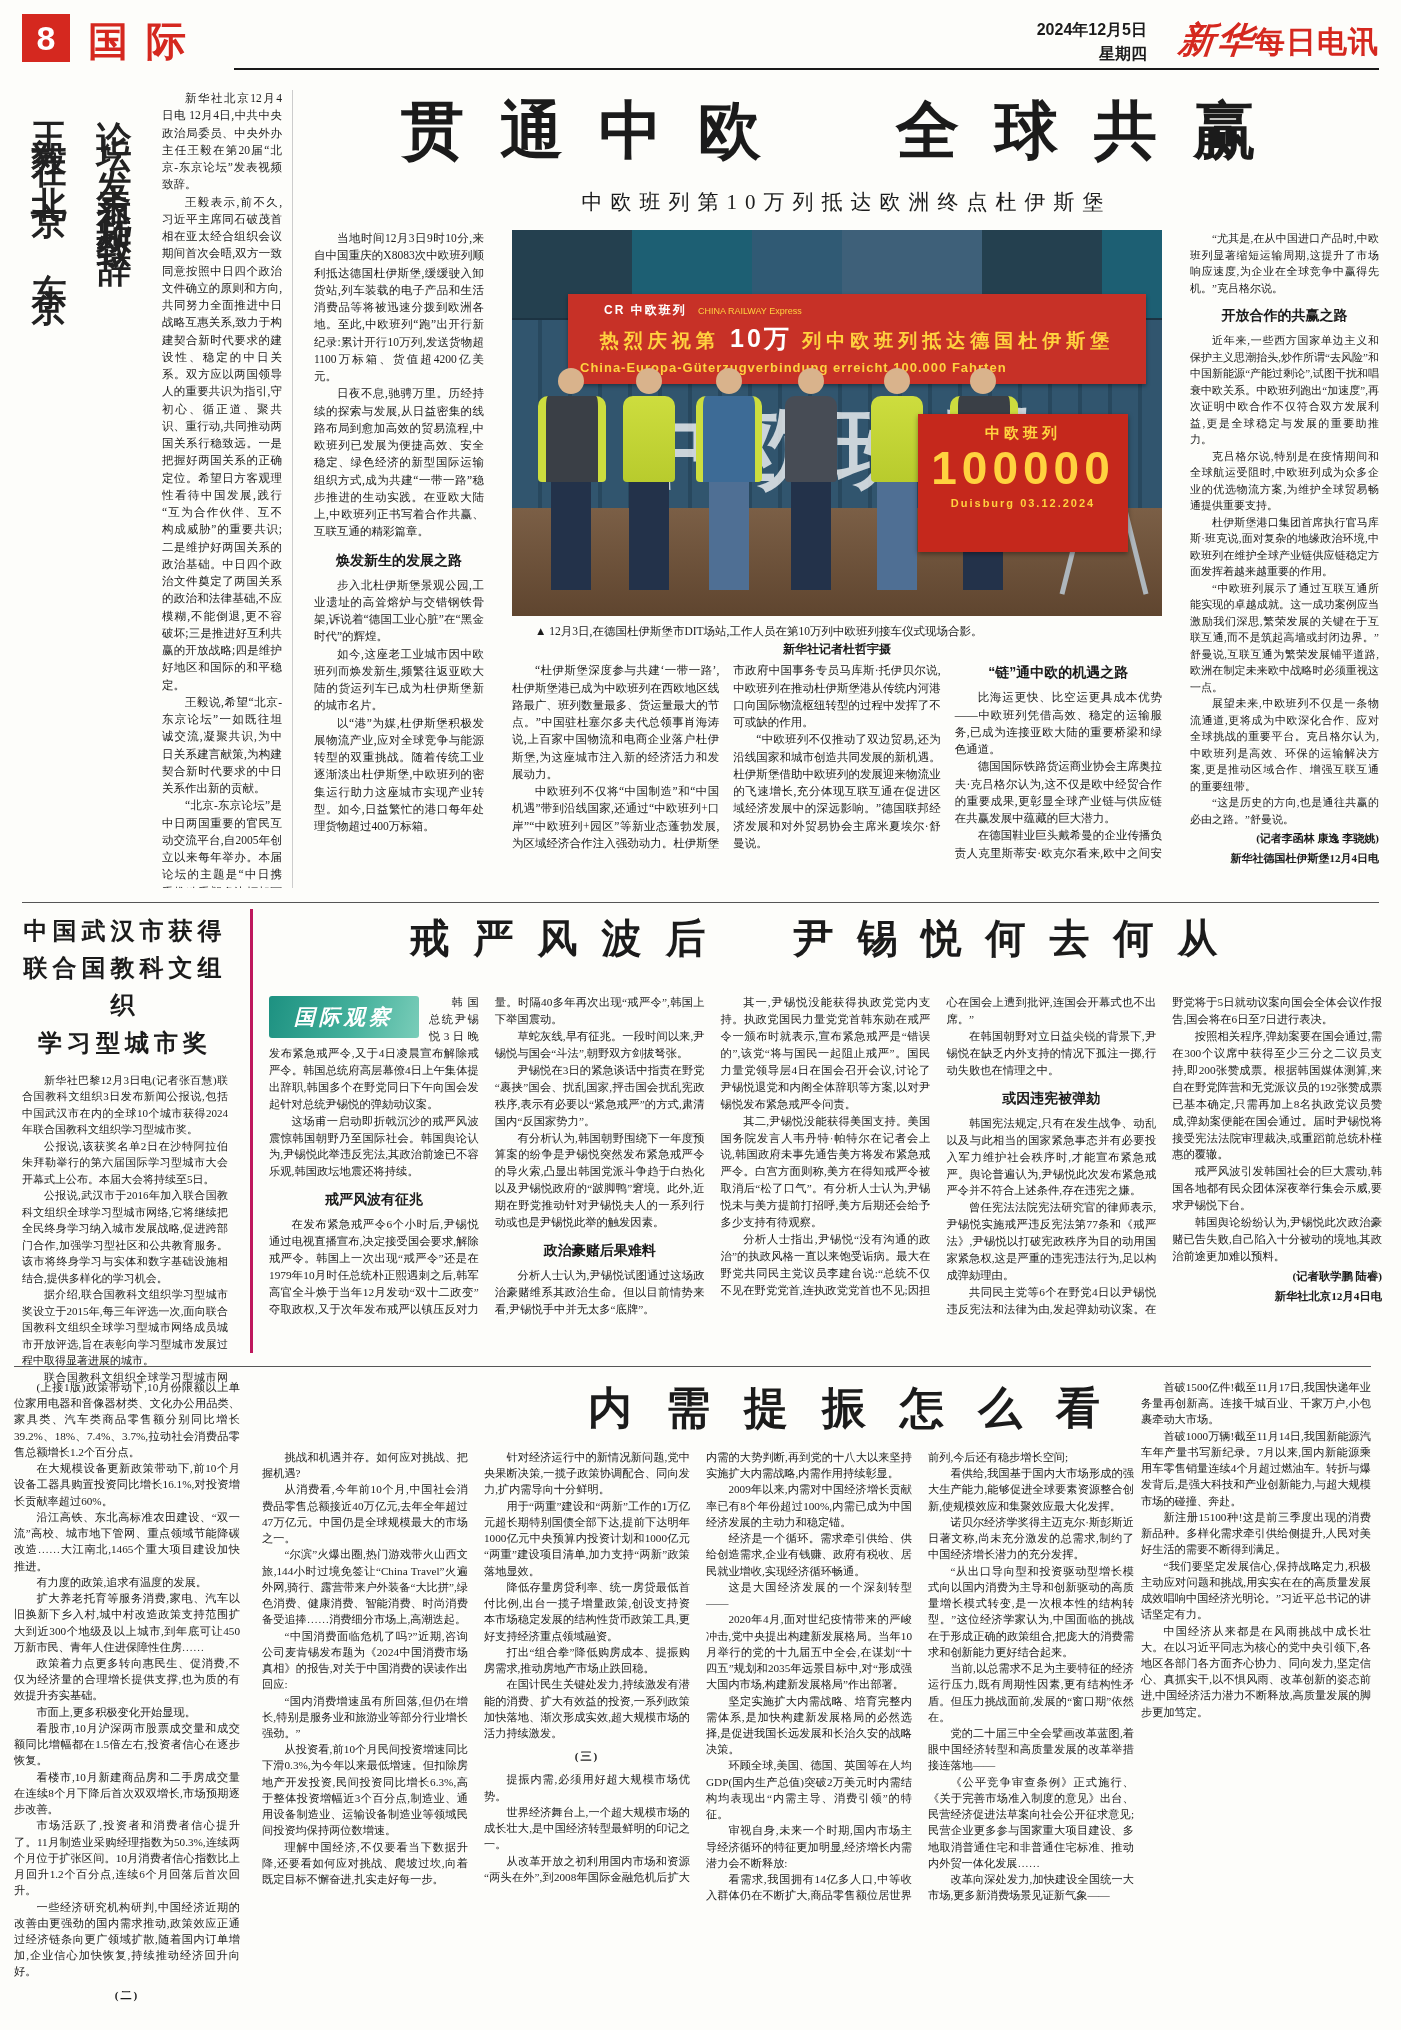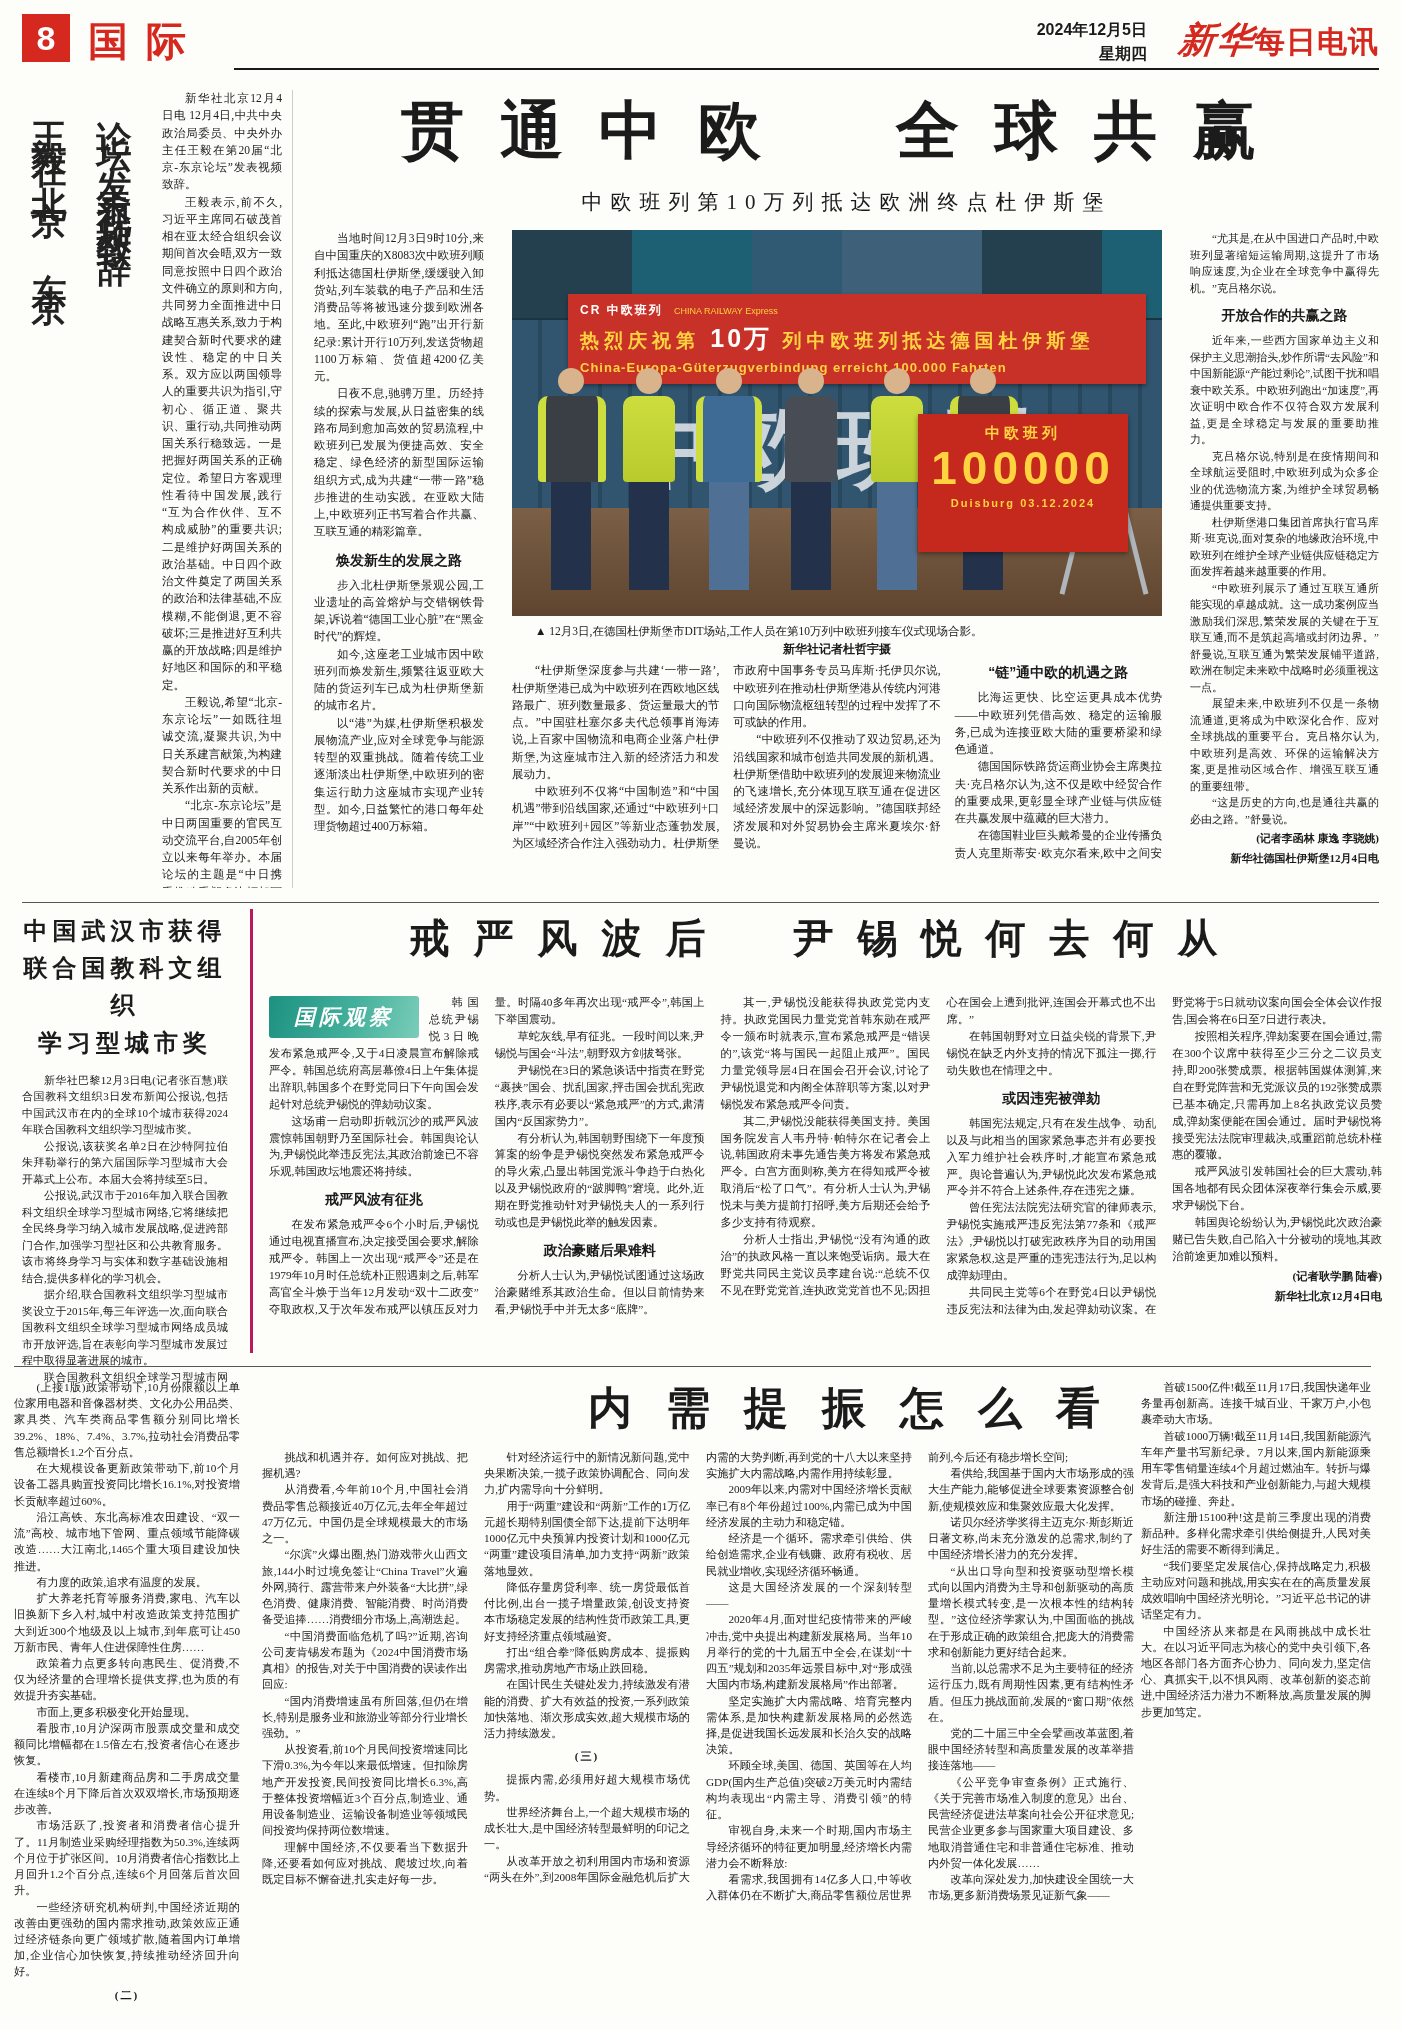--- a/index.html
+++ b/index.html
@@ -47,23 +47,23 @@
   
   .photo{position:relative;width:650px;height:386px;overflow:hidden;
     background:repeating-linear-gradient(90deg,#31556e 0 26px,#28485e 26px 30px);}
   .ph-topband{position:absolute;top:0;left:0;right:0;height:88px;
     background:repeating-linear-gradient(90deg,#24404f 0 120px,#1d5f73 120px 240px,#305a74 240px 330px,#3e6079 330px 470px);
     border-bottom:2px solid #1c3342;}
   .ph-bigtext{position:absolute;top:160px;left:0;width:100%;text-align:center;color:rgba(255,255,255,.75);
     font:bold 88px "Liberation Sans",sans-serif;letter-spacing:18px;z-index:1;}
   .ph-banner{position:absolute;top:64px;left:56px;right:16px;z-index:2;background:#c73127;
     padding:8px 12px 9px;box-shadow:0 2px 4px rgba(0,0,0,.35);}
-  .ph-banner-logo{color:#fff;font:bold 12px "Liberation Sans",sans-serif;letter-spacing:2px;margin-bottom:3px;}
+  .ph-banner-logo{color:#fff;font:bold 12px "Liberation Sans",sans-serif;letter-spacing:2px;margin-bottom:3px;margin-left:24px;}
   .ph-banner-logo .sub{color:#ffd23f;font-size:9px;letter-spacing:0;font-weight:normal;margin-left:6px;}
-  .ph-banner-l1{color:#ffd23f;font:bold 19px "Liberation Sans",sans-serif;letter-spacing:5px;white-space:nowrap;}
+  .ph-banner-l1{color:#ffd23f;font:bold 19px "Liberation Sans",sans-serif;letter-spacing:5px;white-space:nowrap;text-align:center;}
   .ph-banner-l1 .hl{color:#fff;font-size:25px;letter-spacing:3px;}
   .ph-banner-l2{color:#ffd23f;font:bold 13px "Liberation Sans",sans-serif;letter-spacing:1px;margin-top:5px;}
   .ph-ground{position:absolute;left:0;right:0;bottom:0;height:108px;z-index:0;
     background:linear-gradient(#7b5f46,#5f452f);}
   .person{position:absolute;bottom:26px;z-index:3;width:66px;}
   .person .head{width:26px;height:26px;border-radius:50%;background:#d9b38c;margin:0 auto;}
   .person .torso{width:52px;height:86px;border-radius:10px 10px 4px 4px;margin:2px auto 0;}
   .person .legs{width:40px;height:108px;margin:0 auto;background:#23324a;}
   .p-vest .torso{background:linear-gradient(#cddd3e,#b8cb2d);}
   .p-jacket-dark .torso{background:#3a3f46;border-left:8px solid #cddd3e;border-right:8px solid #cddd3e;}

